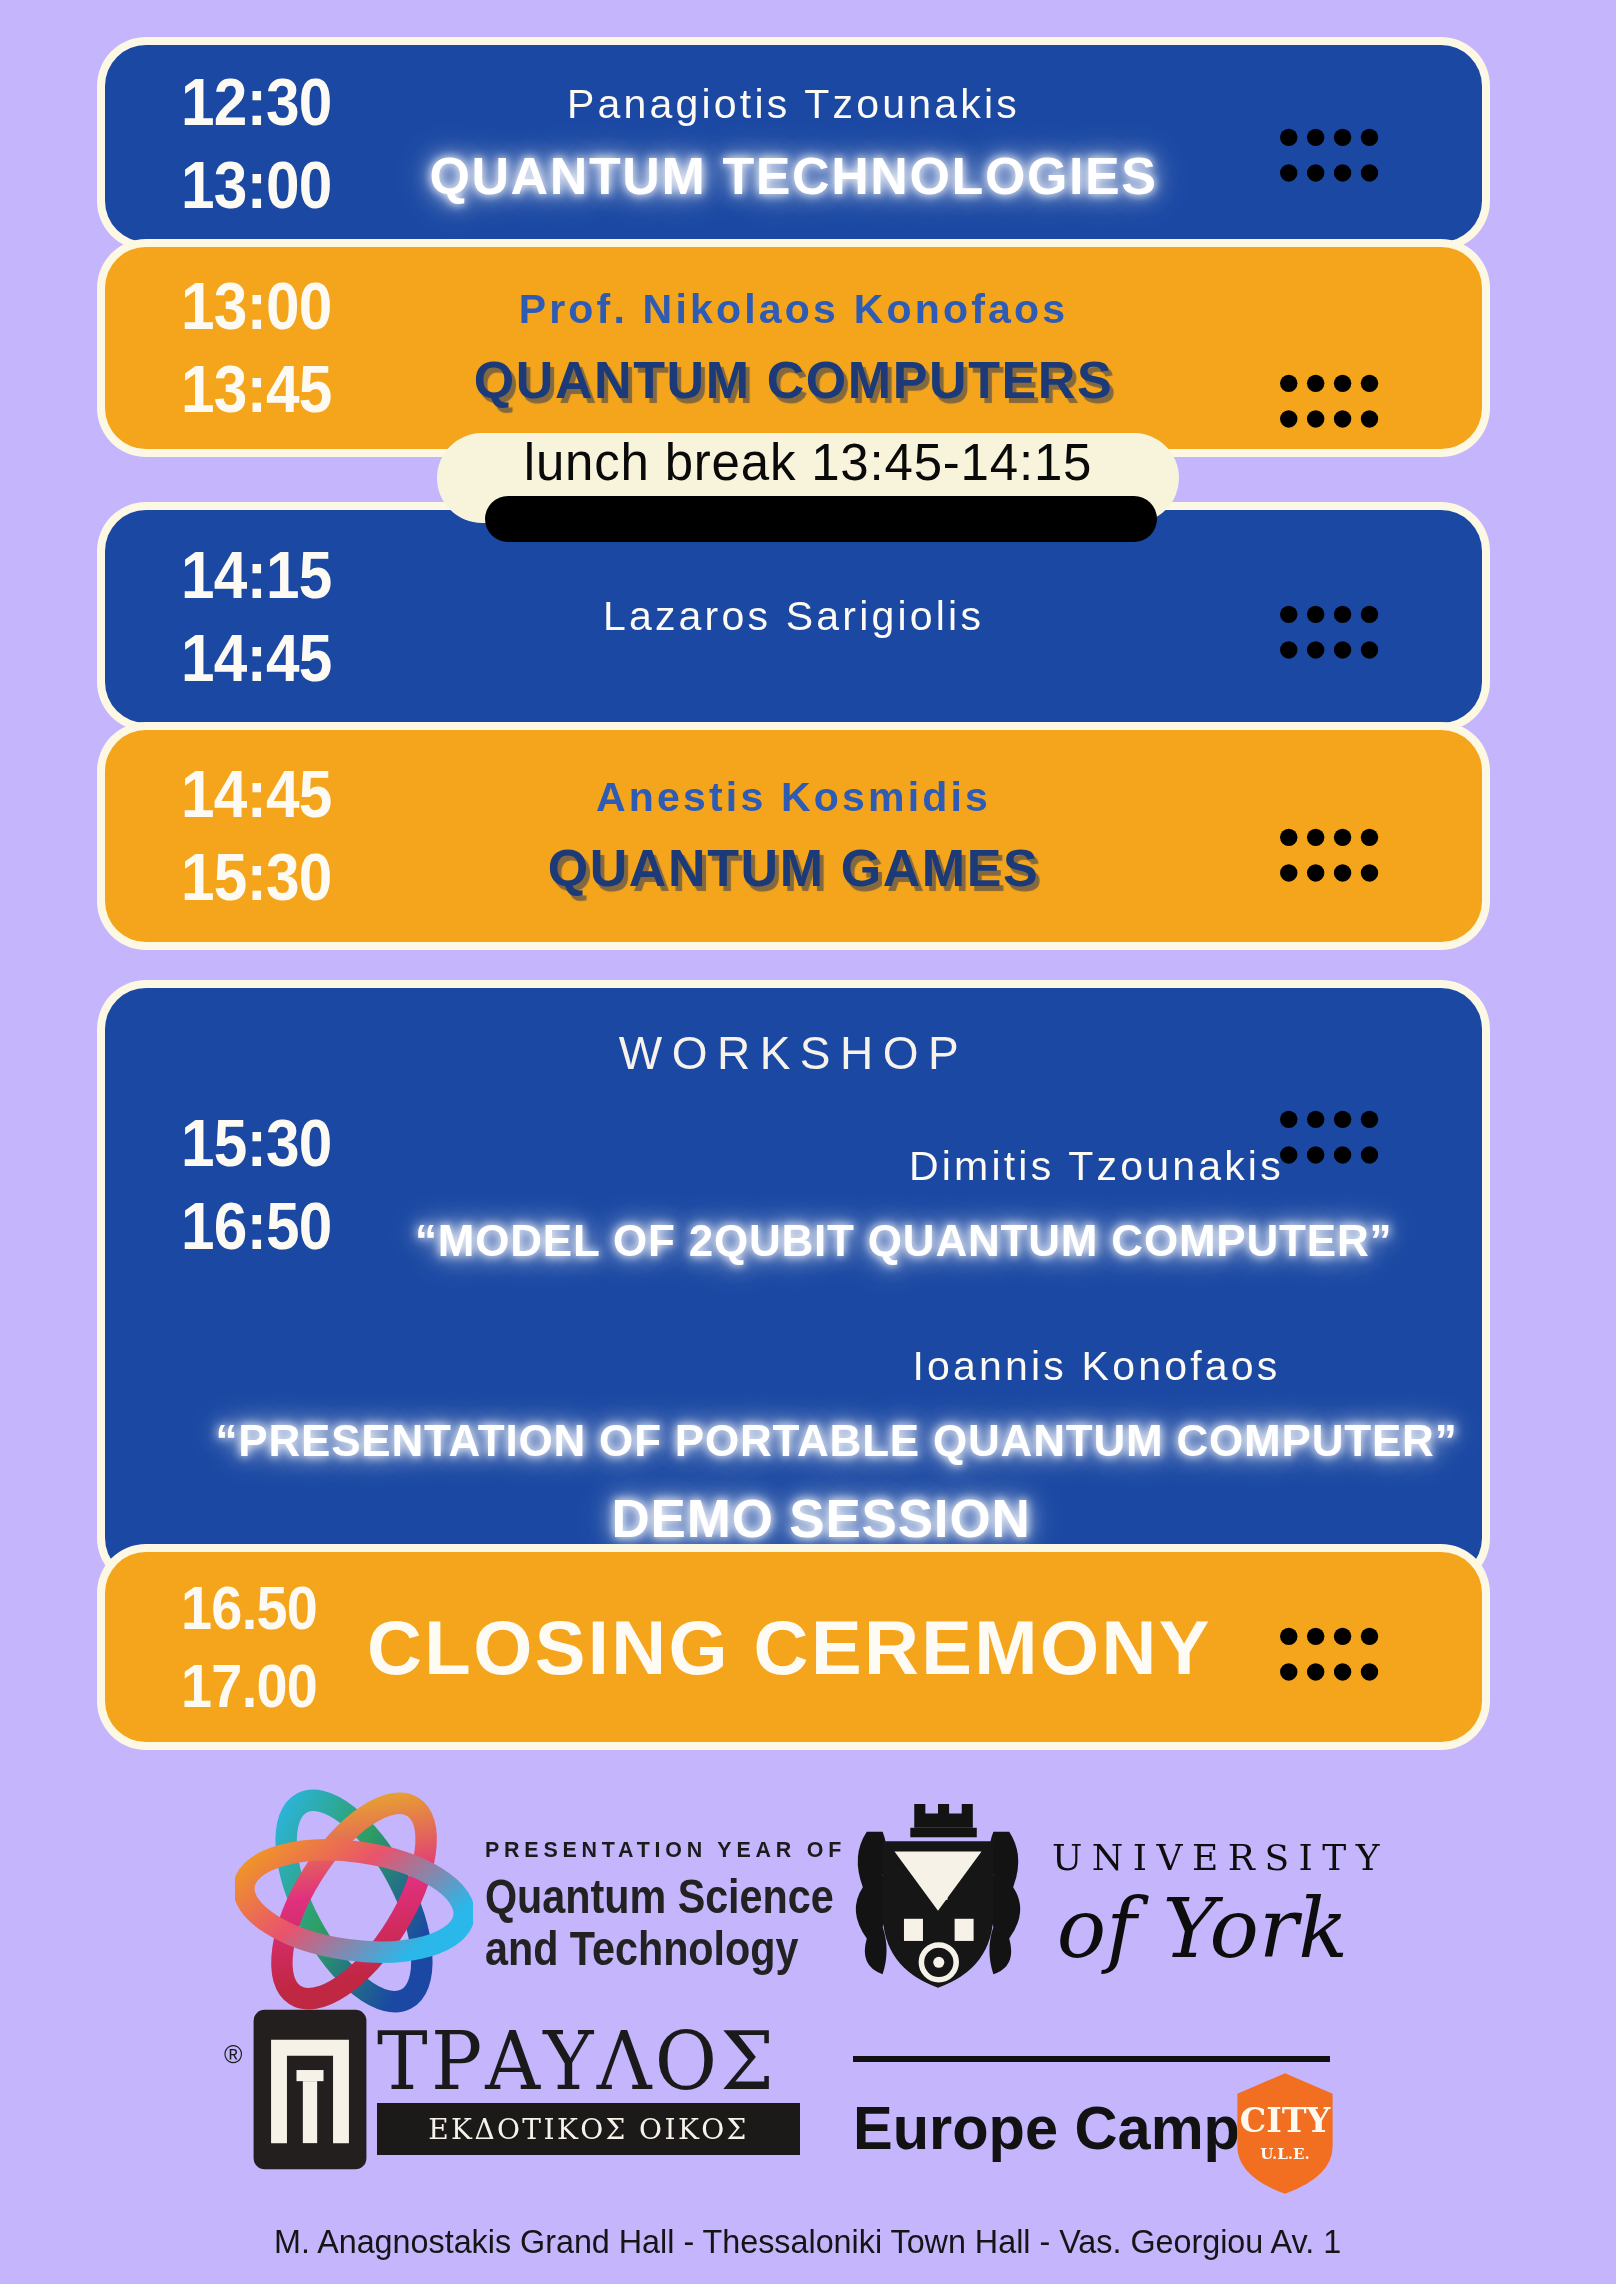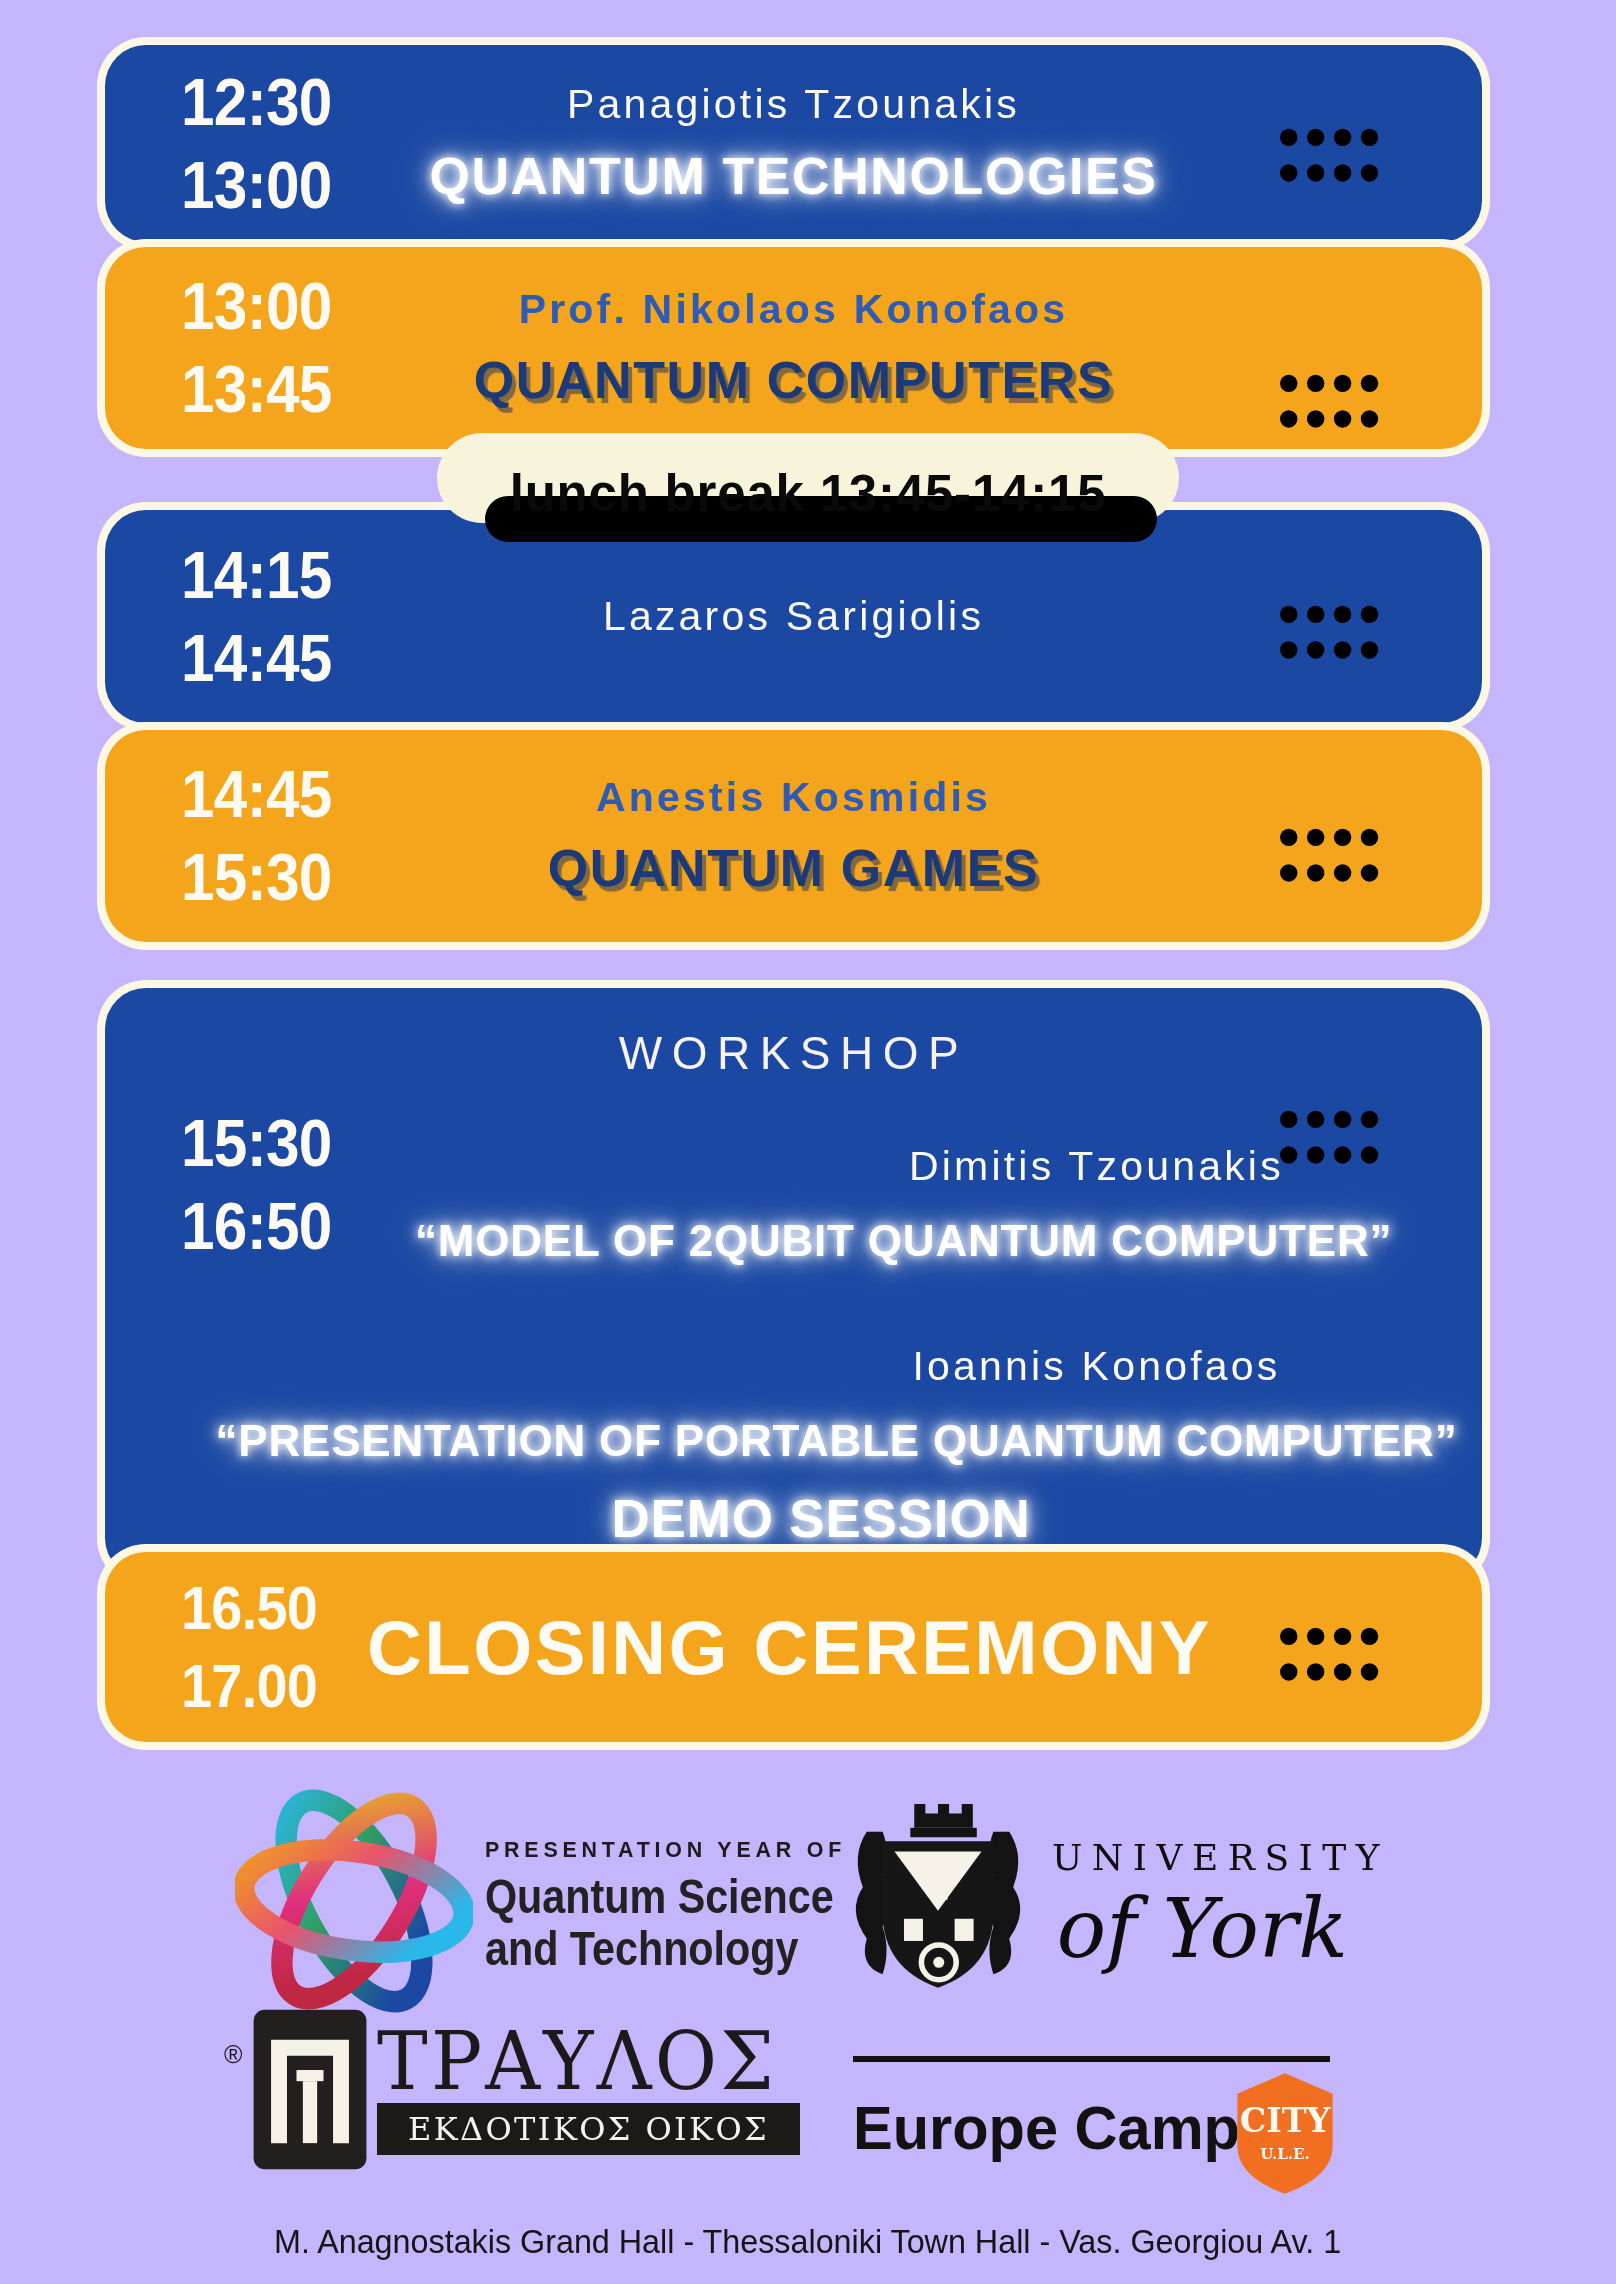--- a/index.html
+++ b/index.html
@@ -34,22 +34,22 @@
   .orange .title{color:#1B3A77;text-shadow:4px 4.8px 0.8px rgba(21,45,96,.5);}
 
   
   .dots{position:absolute;right:52px;width:159px;height:133px;}
   .b1 .dots{top:28.6px;}  .b2 .dots{top:73px;}  .b3 .dots{top:41px;}
   .b4 .dots{top:44px;}  .b5 .dots{top:68px;}  .b6 .dots{top:20.6px;}
 
   
   .lunch{position:absolute;top:433px;left:50%;transform:translateX(-50%);
          width:742px;height:90px;background:#F8F4DC;border-radius:48px;z-index:6;
-         display:flex;align-items:flex-end;justify-content:center;
-         font-size:51px;font-weight:700;color:#0A0A0A;letter-spacing:0.8px;white-space:nowrap;}
+         display:flex;align-items:flex-start;justify-content:center;
+         font-size:51px;font-weight:400;color:#0A0A0A;letter-spacing:0.8px;white-space:nowrap;}
   .lunch::after{content:"";position:absolute;left:48px;right:22px;bottom:-19px;height:46px;
                 background:#000;border-radius:24px;z-index:-1;}
 
   
   .ws-header{position:absolute;top:38px;left:0;width:100%;text-align:center;
              font-size:46px;letter-spacing:9.5px;color:#F7F3EA;}
   .b5 .time{top:119px;transform:scaleX(.9);}
   .ws-sp1,.ws-sp2{position:absolute;left:44%;width:56%;text-align:center;
                   font-size:41px;letter-spacing:3.2px;color:#FCFAF2;white-space:nowrap;}
   .ws-sp1{top:155px;} .ws-sp2{top:355px;}
@@ -80,21 +80,21 @@
   .york-line2{font-family:"DejaVu Serif",serif;font-style:italic;font-size:82px;
               margin-top:3.2px;margin-left:4.8px;white-space:nowrap;}
 
   .travlos-reg{position:absolute;left:224px;top:2040px;font-size:25px;color:#1a1a1a;}
   .travlos-icon{position:absolute;left:252px;top:2008px;}
   .travlos-name{position:absolute;left:377px;top:2014px;font-family:"DejaVu Serif",serif;
                 font-size:76px;letter-spacing:3.2px;color:#1a1a1a;white-space:nowrap;
                 transform:scaleY(1.05);transform-origin:top left;}
   .travlos-bar{position:absolute;left:377px;top:2103px;width:423px;height:52px;background:#1c1a19;
                display:flex;align-items:center;justify-content:center;}
-  .travlos-sub{font-family:"DejaVu Serif",serif;font-size:32px;letter-spacing:2.4px;color:#F7F3EA;white-space:nowrap;}
+  .travlos-sub{font-family:"DejaVu Serif",serif;font-size:28px;letter-spacing:2.4px;color:#F7F3EA;white-space:nowrap;}
 
   .campus-line{position:absolute;left:853px;top:2056px;width:477px;height:5.6px;background:#111;}
   .campus-name{position:absolute;left:853px;top:2092px;font-size:62px;font-weight:700;
                color:#121212;white-space:nowrap;transform:scaleX(.96);transform-origin:left;}
   .city-shield{position:absolute;left:1231px;top:2070px;}
 
   .footer{position:absolute;top:2222px;left:0;width:100%;text-align:center;}
   .footer span{display:inline-block;font-size:34px;color:#151515;letter-spacing:0;
                transform:scaleX(.95);white-space:nowrap;}
 </style>

